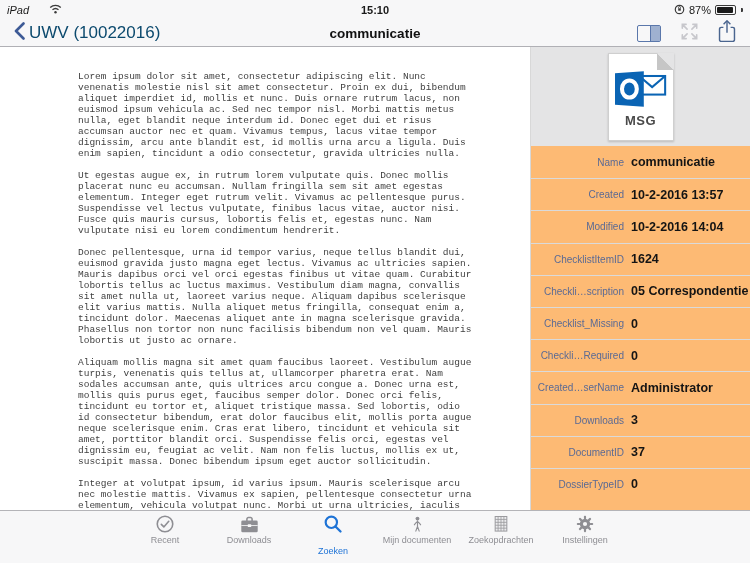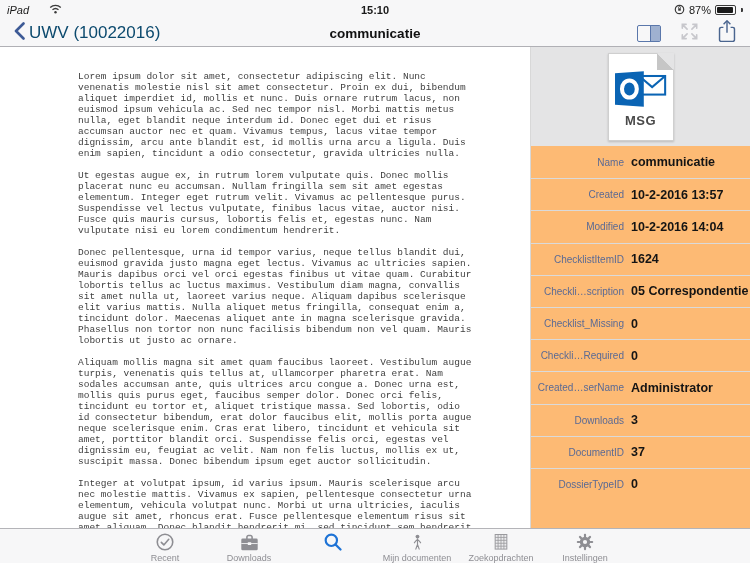--- a/index.html
+++ b/index.html
@@ -42,21 +42,21 @@
   .outlook-logo{margin-top:17px;}
   .msg-label{font-size:13px;font-weight:bold;color:#4a4a4a;letter-spacing:.5px;margin-top:6px;}
 
   .fields{flex:1;overflow:hidden;}
   .field-row{height:32.2px;display:flex;align-items:center;box-sizing:border-box;padding-left:5px;}
   .field-row + .field-row{border-top:1px solid #dadada;}
   .field-label{width:88px;flex-shrink:0;text-align:right;font-size:10px;font-weight:normal;color:#5a6a94;}
   .field-value{margin-left:7px;font-size:12.5px;font-weight:bold;color:#141414;white-space:nowrap;}
 
   
-  .tab-bar{position:absolute;bottom:0;left:0;right:0;height:35px;background:#f7f7f8;
+  .tab-bar{position:absolute;bottom:0;left:0;right:0;height:53px;background:#f7f7f8;
     border-top:1px solid #b4b4b8;box-sizing:border-box;display:flex;justify-content:center;padding-top:3px;}
   .tab{width:84px;display:flex;flex-direction:column;align-items:center;gap:1px;}
   .tab .glyph{height:20px;display:flex;align-items:flex-end;justify-content:center;}
   .tab .tab-label{font-size:9px;color:#8e8e93;}
   .tab.active .tab-label{color:#1e73d6;margin-top:11px;}
 </style>
 </head>
 <body>
 
 <div class="screen">

